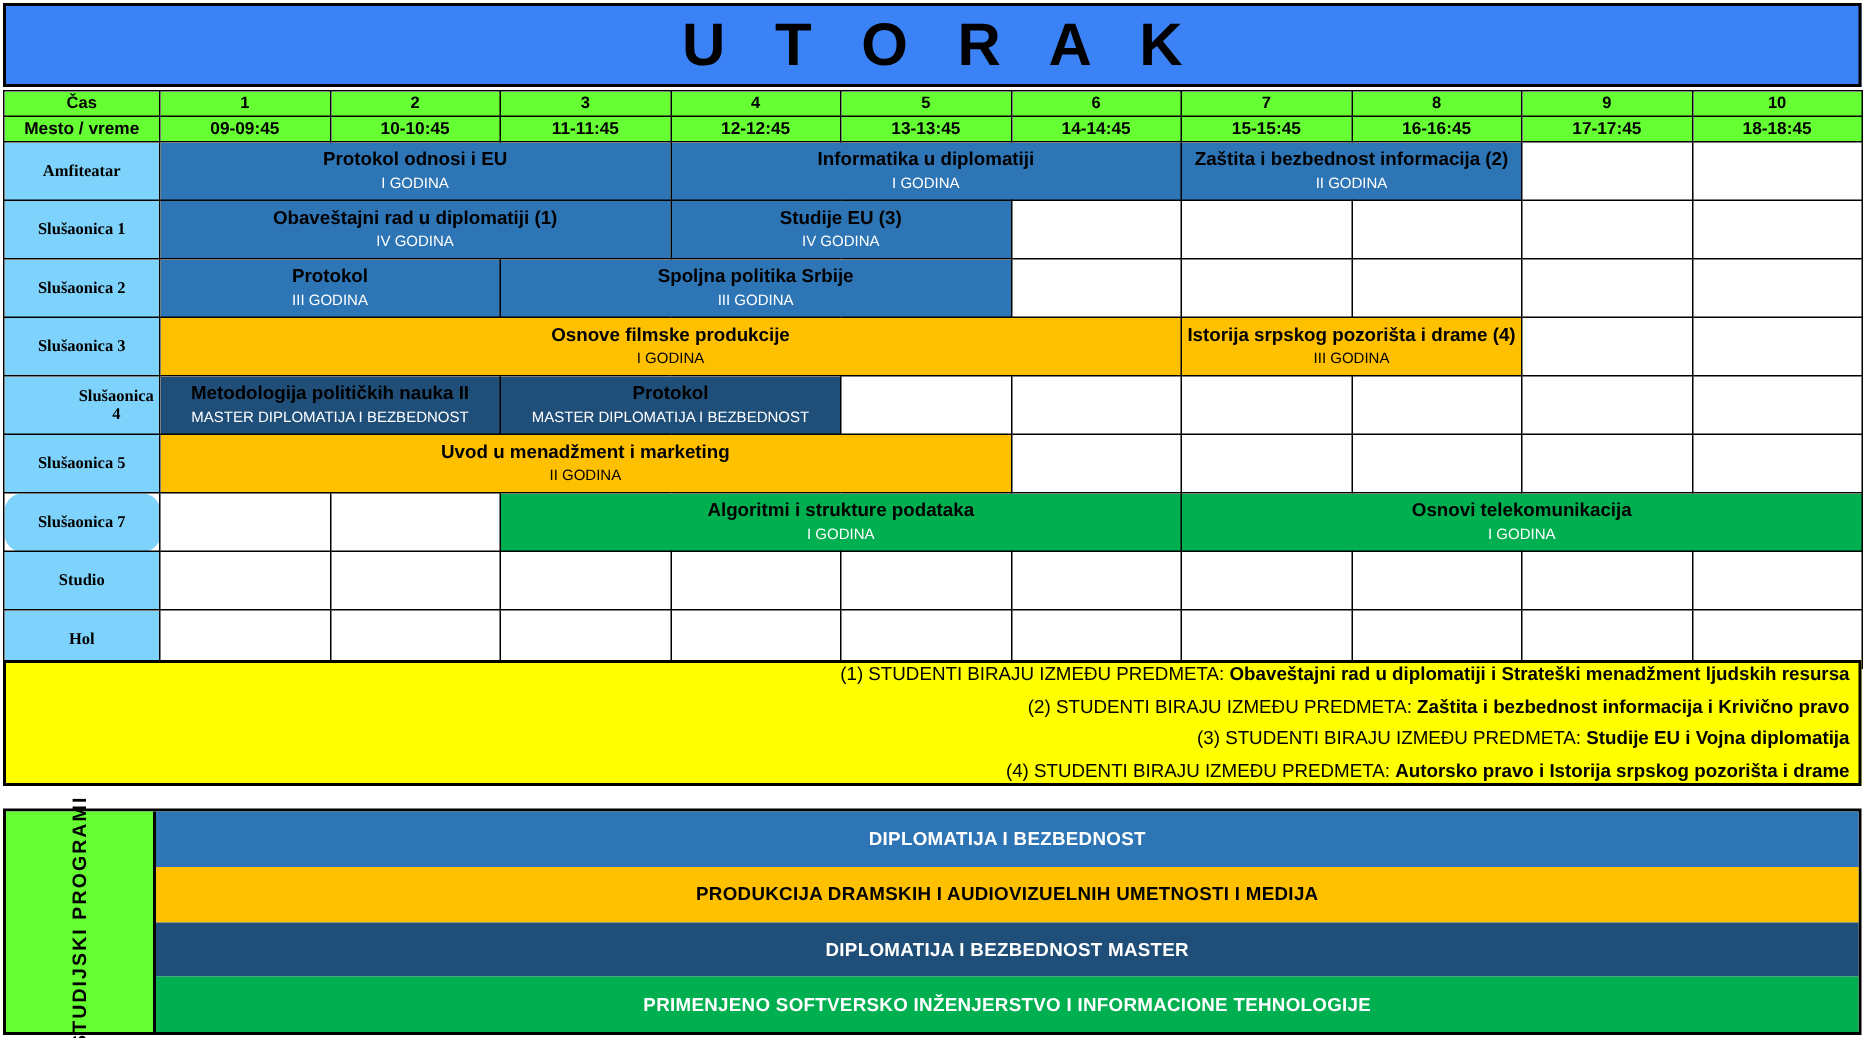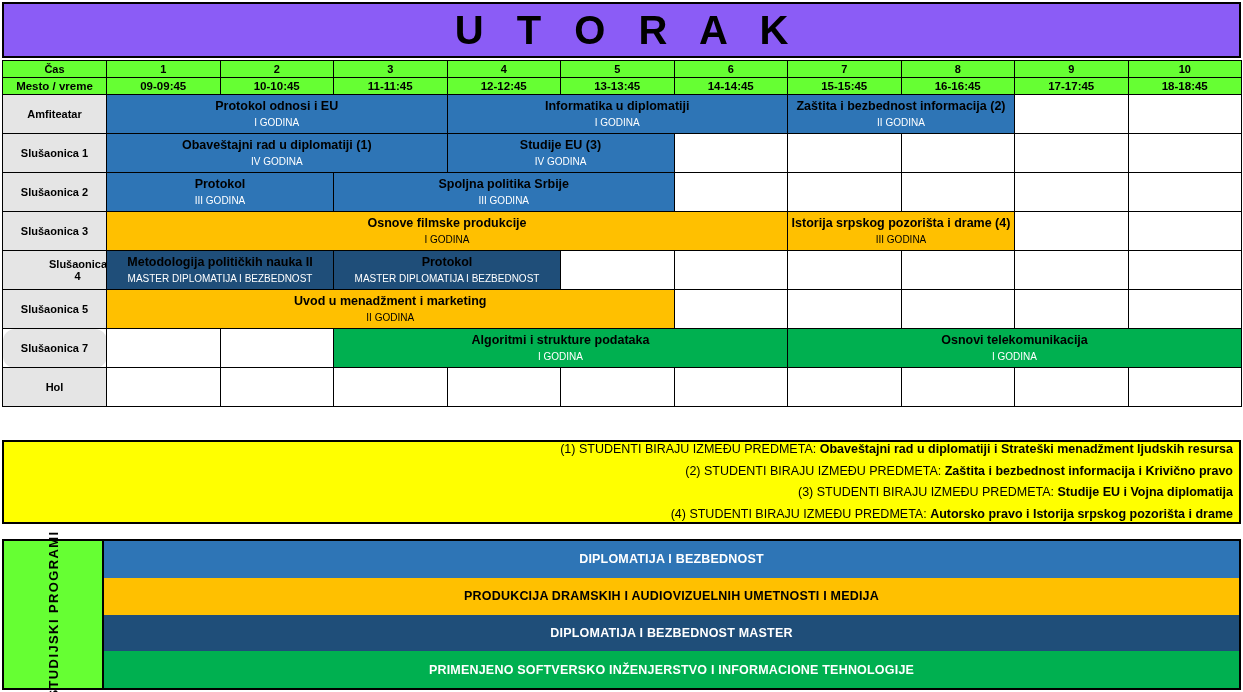--- a/index.html
+++ b/index.html
@@ -20,21 +20,21 @@
     overflow: hidden;
   }
 
   
   .title-banner {
     position: absolute;
     left: 2px;
     top: 2px;
     width: 1239px;
     height: 56px;
-    background: #8b5cf6;
+    background: #3b82f6;
     border: 2px solid #000000;
     box-sizing: border-box;
     display: flex;
     align-items: center;
     justify-content: center;
   }
   .title-text {
     font-size: 40px;
     font-weight: bold;
     letter-spacing: 11px;
@@ -67,24 +67,25 @@
 
   .hdr-green {
     background: #66FF33;
     font-weight: bold;
     font-size: 12px;
     height: 16px;
   }
   .hdr-green.small { font-size: 11.5px; }
 
   .rowlabel {
-    background: #e5e5e5;
+    background: #7dd3fc;
     font-weight: bold;
     font-size: 12.5px;
     color: #000000;
+    font-family: Liberation Serif, serif;
   }
 
   .empty-cell { background: #ffffff; }
 
   .course {
     line-height: 1.25;
     padding: 2px 2px;
   }
   .course .name {
     font-weight: bold;
@@ -330,20 +331,33 @@
           <td class="course c-green" colspan="4">
             <span class="name">Algoritmi i strukture podataka</span>
             <span class="year">I GODINA</span>
           </td>
           <td class="course c-green" colspan="4">
             <span class="name">Osnovi telekomunikacija</span>
             <span class="year">I GODINA</span>
           </td>
         </tr>
         <tr>
+          <td class="rowlabel" style="height: 38px;">Studio</td>
+          <td class="empty-cell">&nbsp;</td>
+          <td class="empty-cell">&nbsp;</td>
+          <td class="empty-cell">&nbsp;</td>
+          <td class="empty-cell">&nbsp;</td>
+          <td class="empty-cell">&nbsp;</td>
+          <td class="empty-cell">&nbsp;</td>
+          <td class="empty-cell">&nbsp;</td>
+          <td class="empty-cell">&nbsp;</td>
+          <td class="empty-cell">&nbsp;</td>
+          <td class="empty-cell">&nbsp;</td>
+        </tr>
+        <tr>
           <td class="rowlabel" style="height: 38px;">Hol</td>
           <td class="empty-cell">&nbsp;</td>
           <td class="empty-cell">&nbsp;</td>
           <td class="empty-cell">&nbsp;</td>
           <td class="empty-cell">&nbsp;</td>
           <td class="empty-cell">&nbsp;</td>
           <td class="empty-cell">&nbsp;</td>
           <td class="empty-cell">&nbsp;</td>
           <td class="empty-cell">&nbsp;</td>
           <td class="empty-cell">&nbsp;</td>

